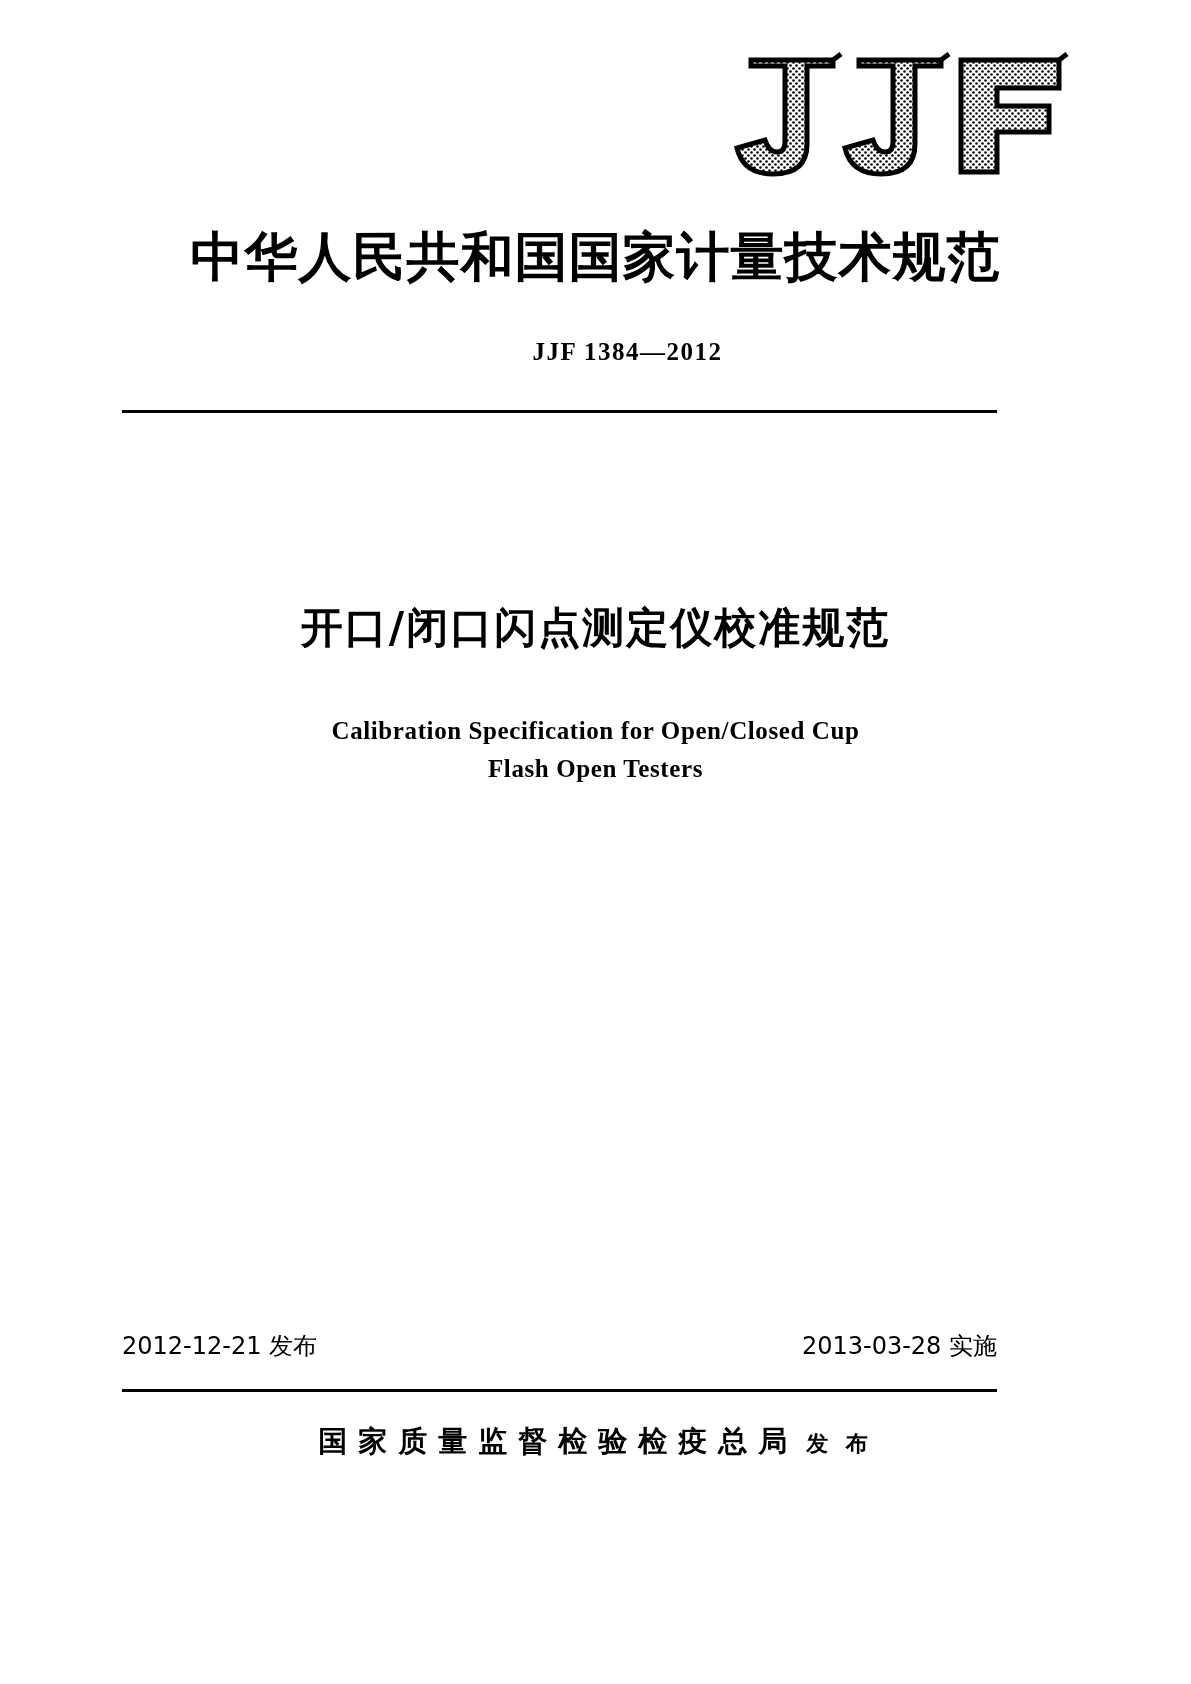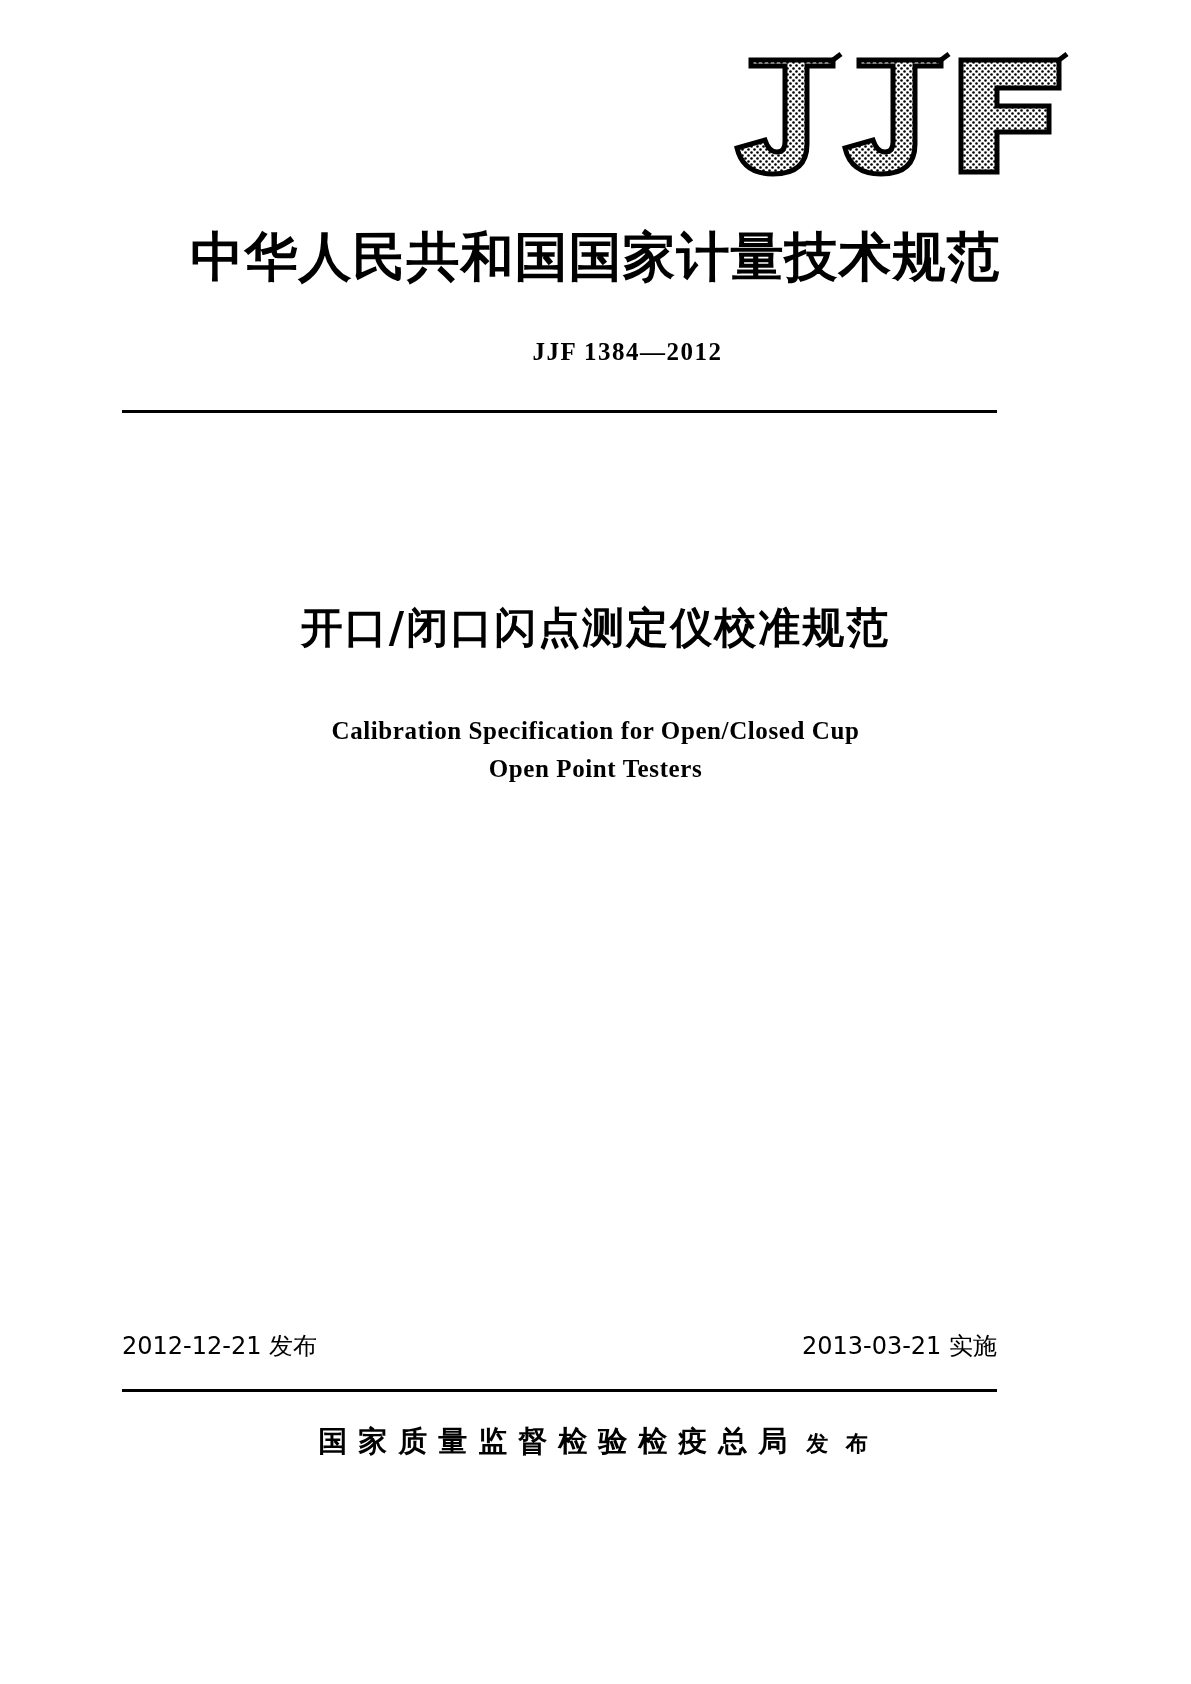--- a/index.html
+++ b/index.html
@@ -185,26 +185,26 @@
   <div class="cn-header">中华人民共和国国家计量技术规范</div>
 
   <div class="std-number">JJF 1384—2012</div>
 
   <div class="rule-top"></div>
 
   <div class="title-cn">开口/闭口闪点测定仪校准规范</div>
 
   <div class="title-en">
     <div>Calibration Specification for Open/Closed Cup</div>
-    <div>Open Point Testers</div>
+    <div>Flash Open Testers</div>
   </div>
 
   <div class="dates">
     <span class="date-item">2012-12-21 发布</span>
-    <span class="date-item">2013-03-21 实施</span>
+    <span class="date-item">2013-03-28 实施</span>
   </div>
 
   <div class="rule-bottom"></div>
 
   <div class="issuer">
     <span class="issuer-name">国家质量监督检验检疫总局</span><span class="issuer-verb">发 布</span>
   </div>
 
 </div>
 

